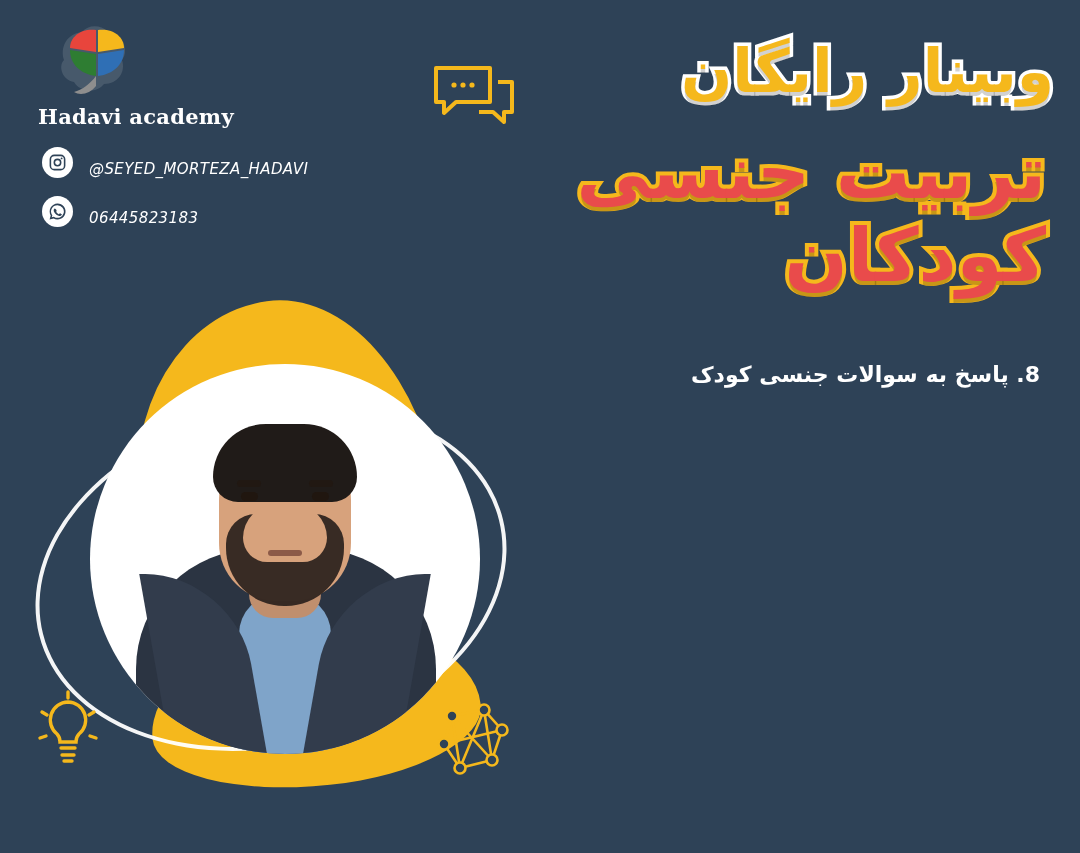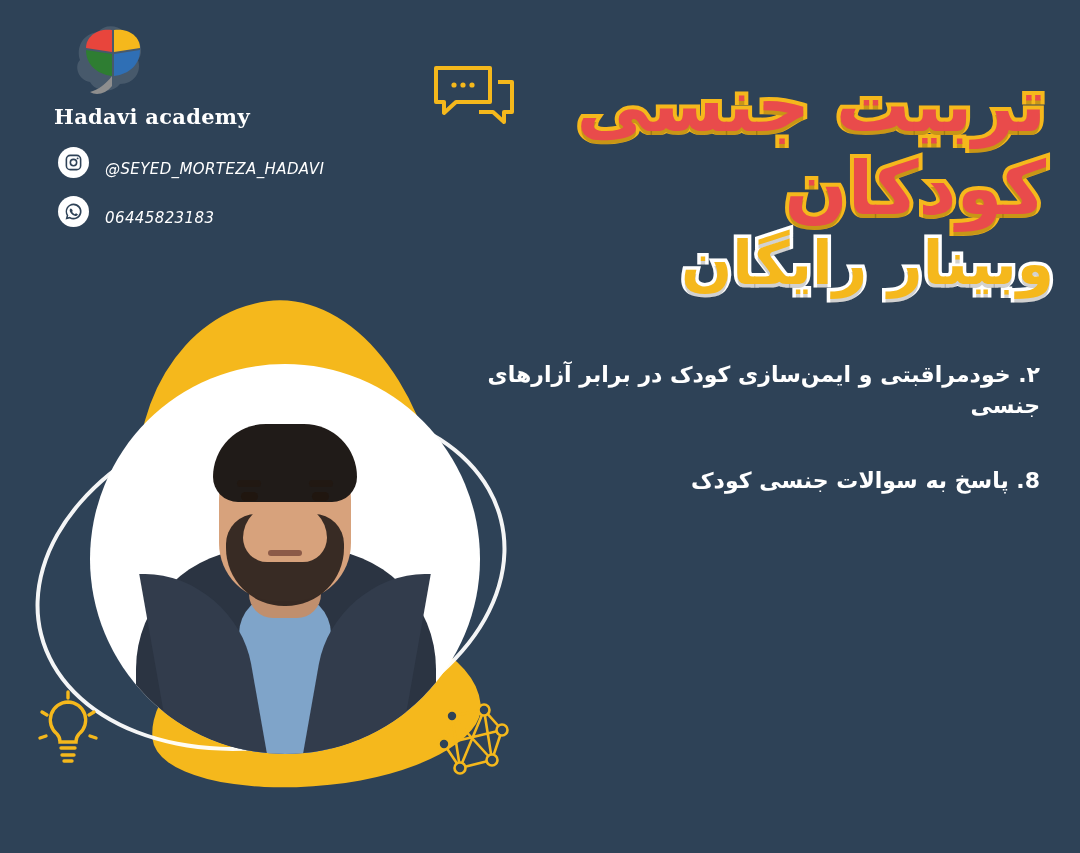--- a/index.html
+++ b/index.html
@@ -17,21 +17,21 @@
 
   .poster {
     position: absolute;
     inset: 0;
     background: #2e4257;
   }
 
   
   .brand {
     position: absolute;
-    left: 44px;
+    left: 28px;
     top: 22px;
     width: 320px;
     direction: ltr;
     text-align: left;
   }
   .brand-logo {
     width: 96px;
     height: 80px;
     position: relative;
     margin-left: 24px;
@@ -348,22 +348,22 @@
     <svg width="84" height="70" viewBox="0 0 84 70" fill="none" stroke="#f5b81c" stroke-width="4" stroke-linejoin="round">
       <path d="M4 6 h54 v34 h-34 l-12 11 v-11 h-8 z"></path>
       <circle cx="22" cy="23" r="2.6" fill="#f5b81c" stroke="none"></circle>
       <circle cx="31" cy="23" r="2.6" fill="#f5b81c" stroke="none"></circle>
       <circle cx="40" cy="23" r="2.6" fill="#f5b81c" stroke="none"></circle>
       <path d="M66 20 h14 v30 h-8 v10 l-11-10 h-14"></path>
     </svg>
   </div>
 
   <div class="headline">
+    <div class="hl-line hl-1">وبینار رایگان</div>
     <div class="hl-line hl-2">تربیت جنسی کودکان</div>
-    <div class="hl-line hl-1">وبینار رایگان</div>
   </div>
 
   <div class="portrait-wrap">
     <div class="blob-yellow"></div>
     <div class="blob-yellow2"></div>
     <div class="ring"></div>
     <div class="photo-circle">
       <div class="p-body"></div>
       <div class="p-shirt"></div>
       <div class="p-lapel-l"></div>
@@ -375,21 +375,20 @@
       <div class="p-hair"></div>
       <div class="p-brow l"></div>
       <div class="p-brow r"></div>
       <div class="p-eye l"></div>
       <div class="p-eye r"></div>
       <div class="p-mouth"></div>
     </div>
   </div>
 
   <div class="topics">
-    <div class="topic">۲. خودمراقبتی و ایمن‌سازی کودک در برابر آزارهای جنسی</div>
     <div class="topic">8. پاسخ به سوالات جنسی کودک</div>
   </div>
 
   <div class="bulb-icon">
     <svg width="72" height="86" viewBox="0 0 72 86" fill="none" stroke="#f5b81c" stroke-width="3.4" stroke-linecap="round">
       <path d="M36 14 a18 18 0 0 0-11 32 c2 2 3 5 3 8 h16 c0-3 1-6 3-8 A18 18 0 0 0 36 14 z"></path>
       <path d="M29 60 h14 M30 67 h12 M32 73 h8"></path>
       <path d="M36 4 v6 M10 24 l5 3 M62 24 l-5 3 M8 50 l6-2 M64 50 l-6-2"></path>
     </svg>
   </div>

